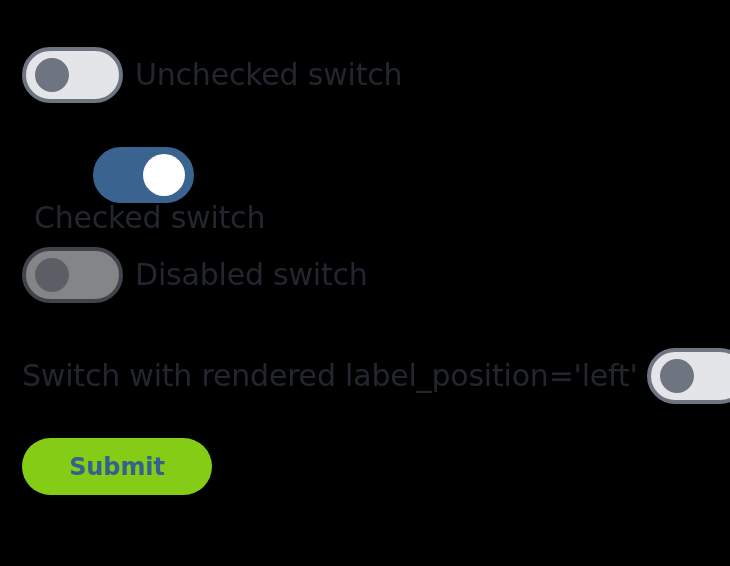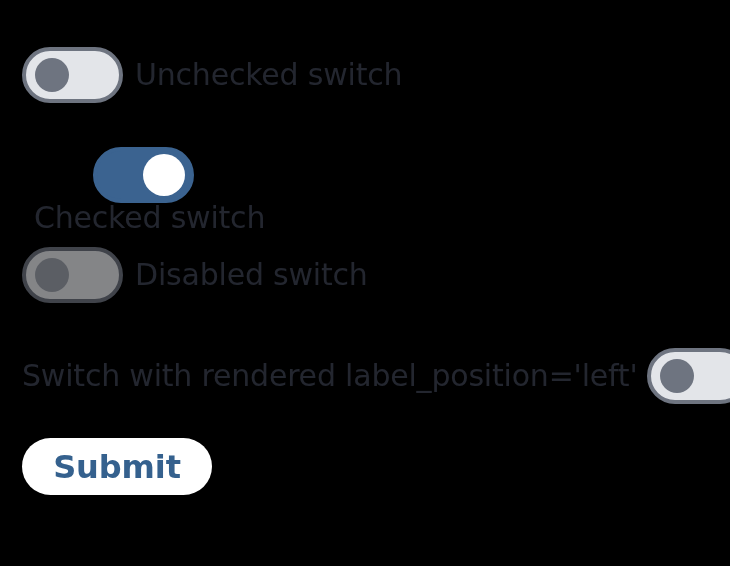--- a/index.html
+++ b/index.html
@@ -116,24 +116,24 @@
 
   
   .submit-button {
     position: absolute;
     left: 22px;
     top: 423px;
     width: 190px;
     height: 57px;
     border: none;
     border-radius: 29px;
-    background: #ffffff;
+    background: #84cc16;
     color: #35618e;
     font-family: "DejaVu Sans", sans-serif;
-    font-size: 32px;
+    font-size: 24px;
     font-weight: bold;
     letter-spacing: -0.1px;
     cursor: pointer;
     padding: 0;
     text-align: center;
   }
 </style>
 </head>
 <body>
 

